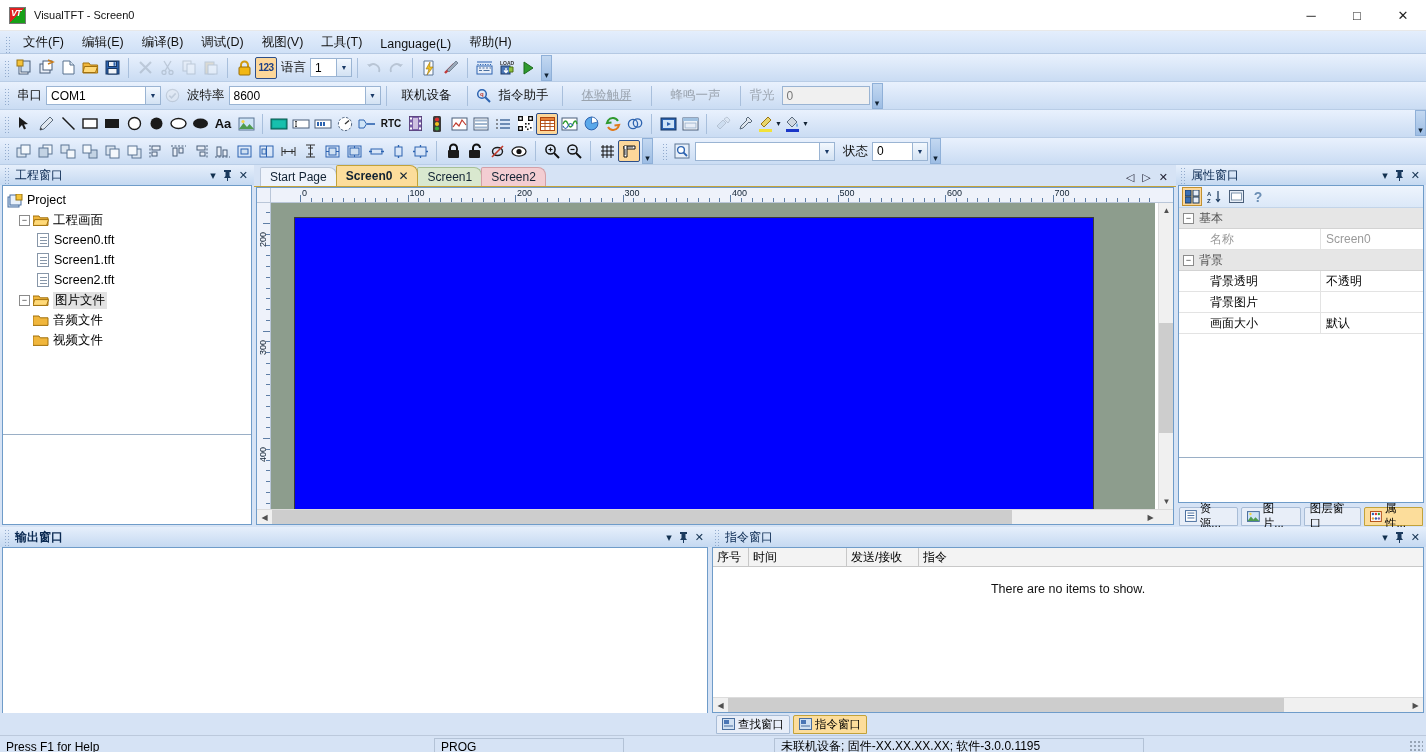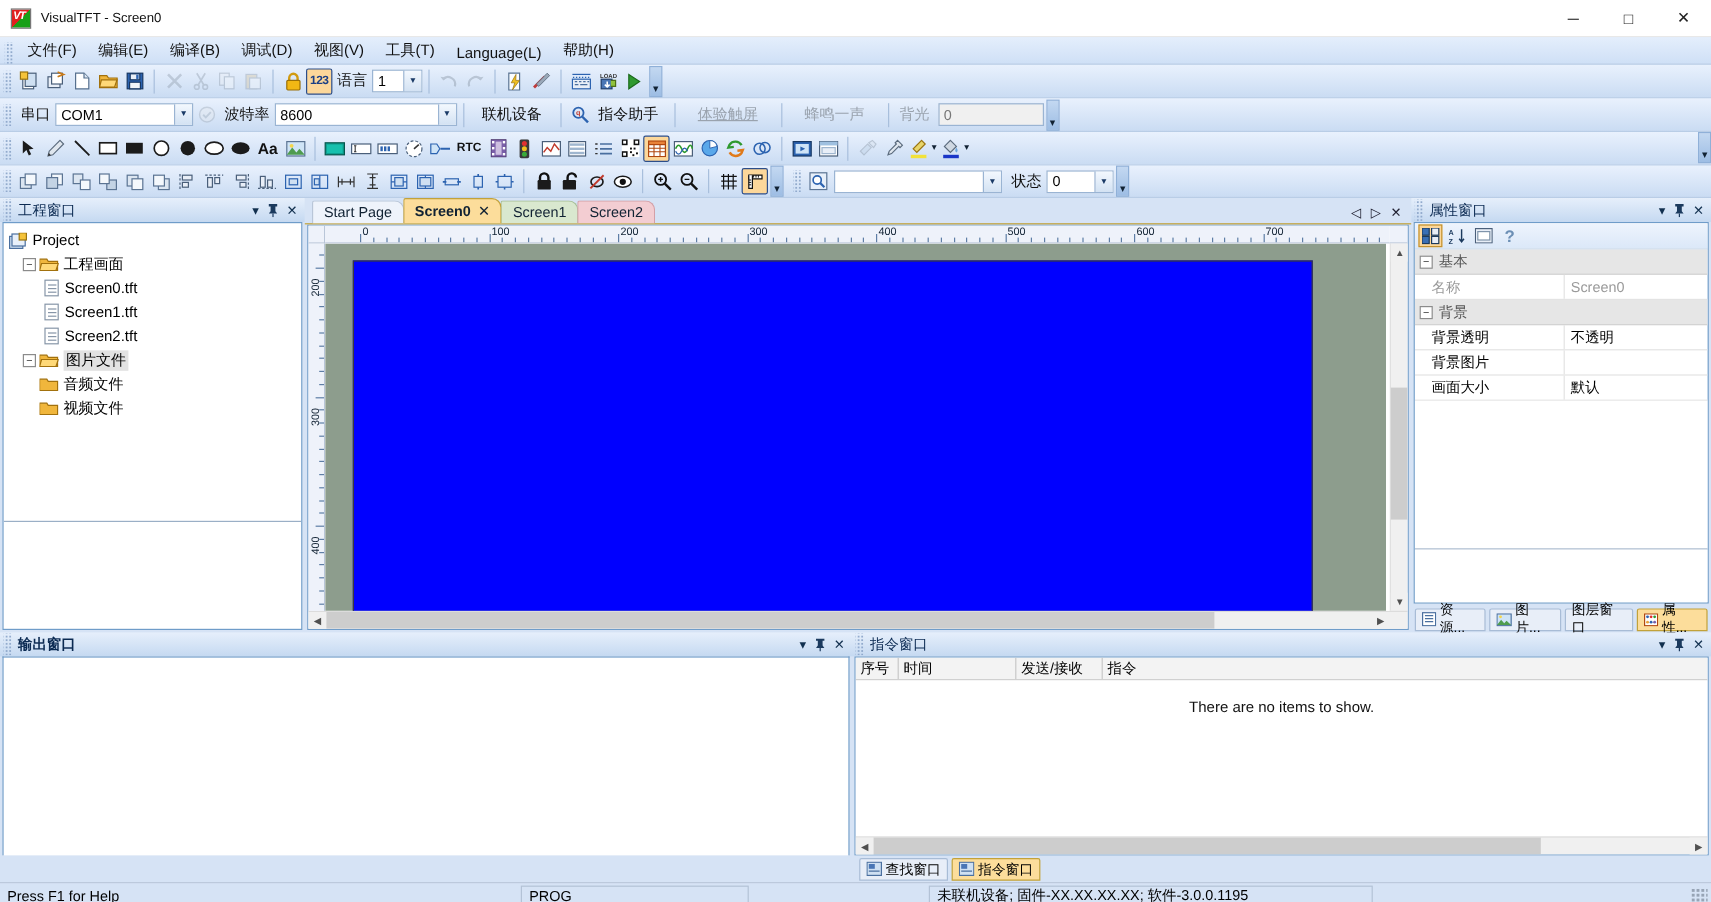--- a/index.html
+++ b/index.html
@@ -151,21 +151,21 @@
   #prop-tools{height:22px;display:flex;align-items:center;gap:2px;padding:1px 3px;
     background:linear-gradient(#eef4fd,#dbe8f8);border-bottom:1px solid #c3d4e8;}
   .ptbtn{width:20px;height:19px;display:flex;align-items:center;justify-content:center;
     border:1px solid transparent;}
   .ptbtn.sel{background:#fcd79a;border:1px solid #c2912f;}
   .pgrid{font-size:12px;}
   .pcat{display:flex;align-items:center;height:21px;background:#e6e6e6;color:#555;
     border-bottom:1px solid #d3d3d3;}
   .pcat .exp{width:11px;height:11px;border:1px solid #8b8b8b;background:#fff;font-size:9px;
     line-height:9px;text-align:center;margin:0 5px 0 4px;color:#333;flex:none;}
-  .prow{display:flex;height:21px;border-bottom:1px solid #e3e3e3;align-items:flex-end;}
+  .prow{display:flex;height:21px;border-bottom:1px solid #e3e3e3;align-items:flex-end;padding-left:17px;}
   .pname{width:125px;padding-left:14px;flex:none;border-right:1px solid #e3e3e3;
     display:flex;align-items:center;height:100%;}
   .pval{flex:1;padding-left:5px;display:flex;align-items:center;height:100%;}
   .pname.gray,.pval.gray{color:#9a9a9a;}
   .swatch{width:20px;height:13px;border:1px solid #333;margin-right:6px;flex:none;}
   #prop-tabs{height:22px;display:flex;align-items:center;gap:3px;padding:0 3px;background:#d6e3f5;}
   .ptab{height:19px;display:flex;align-items:center;gap:3px;padding:0 5px;font-size:11.5px;
     border:1px solid #a8bcd6;background:#e8eef8;border-radius:2px 2px 0 0;}
   .ptab.active{background:#fcdd9b;border-color:#c2a23a;}
 

